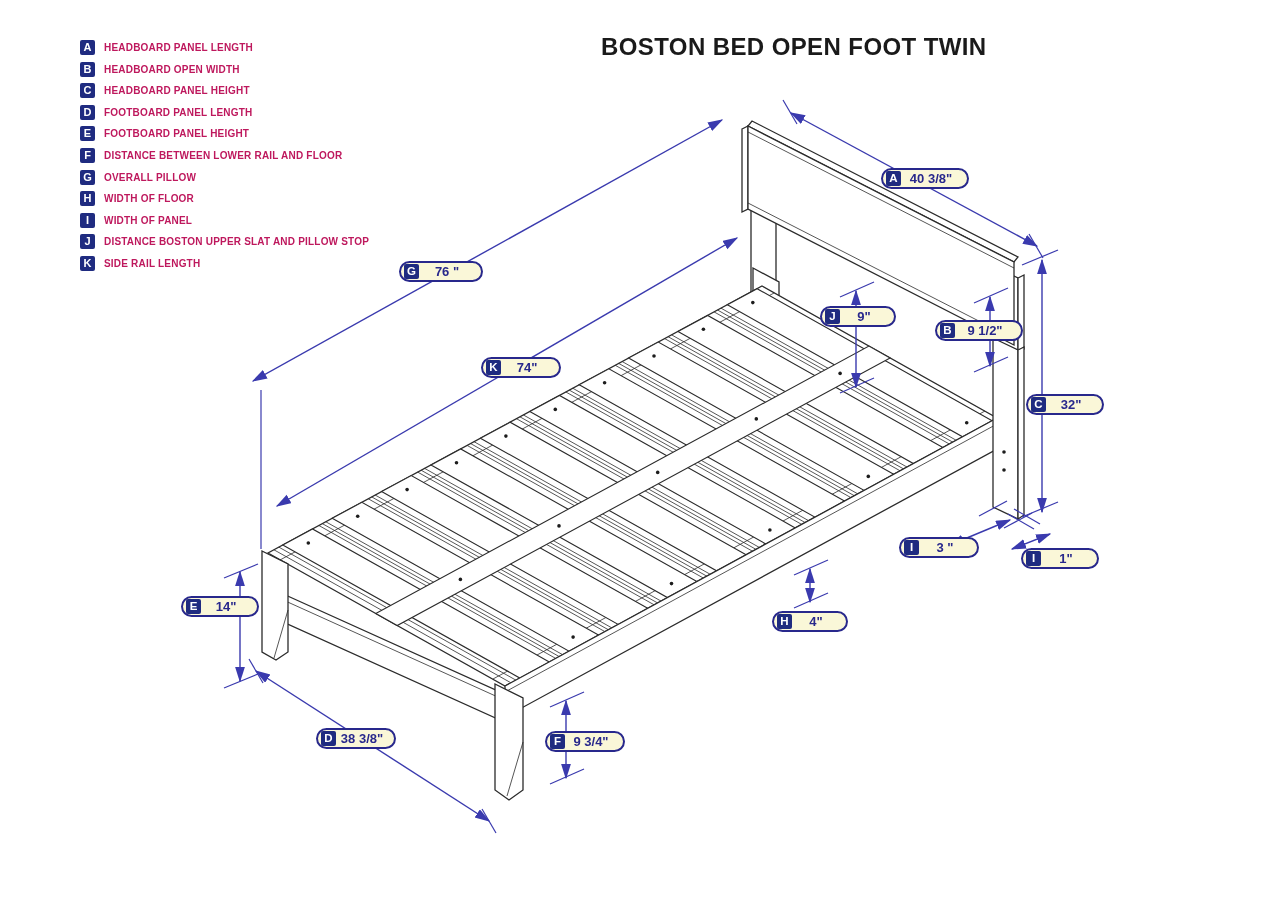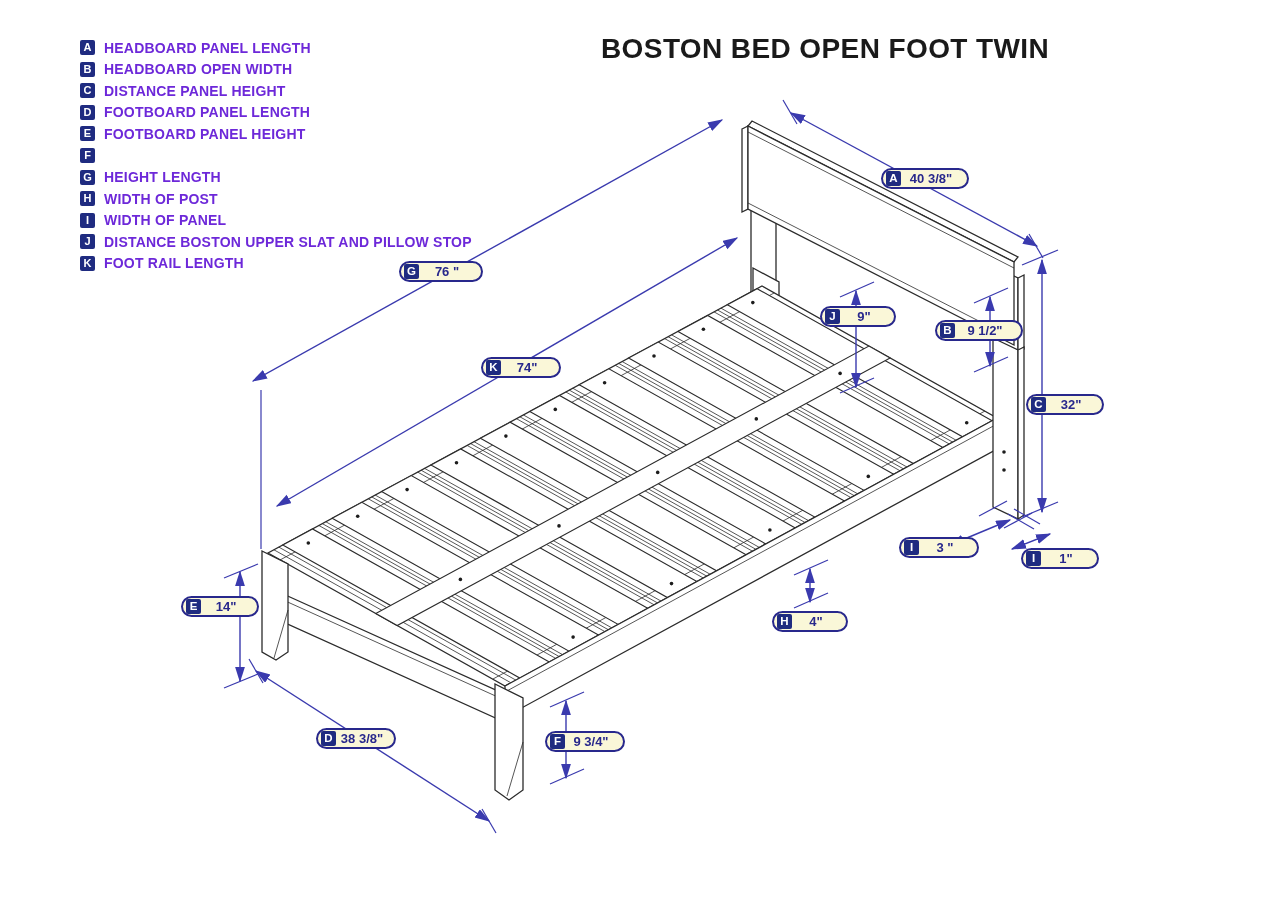--- a/index.html
+++ b/index.html
@@ -1,25 +1,25 @@
 <!DOCTYPE html>
 <html><head>
 <meta charset="utf-8">
 <style>
   html,body{margin:0;padding:0;background:#fff;}
   #page{position:relative;width:1280px;height:897px;background:#ffffff;overflow:hidden;
         font-family:"Liberation Sans",sans-serif;}
-  .title{position:absolute;left:601px;top:33px;font-size:28px;font-weight:800;
+  .title{position:absolute;left:601px;top:33px;font-size:24px;font-weight:800;
          color:#1a1a1a;letter-spacing:0.4px;white-space:nowrap;}
   
   .legend{position:absolute;left:80px;top:40px;}
   .lrow{display:flex;align-items:center;height:15px;margin-bottom:6.6px;}
   .lbadge{width:15px;height:15px;background:#1f2b80;color:#fff;font-size:11px;line-height:15px;
           font-weight:700;text-align:center;border-radius:2px;margin-right:9px;flex:0 0 auto;}
-  .ltext{font-size:14px;font-weight:700;color:#6d28d9;letter-spacing:0.2px;white-space:nowrap;}
+  .ltext{font-size:10px;font-weight:700;color:#be185d;letter-spacing:0.2px;white-space:nowrap;}
   
   .pill{position:absolute;display:flex;align-items:center;background:#faf7d8;
         border:2px solid #28288c;border-radius:11px;height:21px;box-sizing:border-box;
         padding:0 6px 0 3px;z-index:5;}
   .pill .badge{width:15px;height:15px;background:#1f2b80;color:#fff;font-size:11.5px;
         line-height:15px;font-weight:700;text-align:center;border-radius:2px;flex:0 0 auto;}
   .pill .val{flex:1;text-align:center;color:#28288c;font-size:13px;font-weight:700;
         padding:0 2px;white-space:nowrap;}
   .fillw{fill:#ffffff;stroke:#2b2b2b;stroke-width:1.3;}
   .slat{fill:#ffffff;stroke:#2b2b2b;stroke-width:1.1;}
@@ -39,52 +39,53 @@
     <div class="lrow">
         <span class="lbadge">A</span>
         <span class="ltext">HEADBOARD PANEL LENGTH</span>
       </div>
     <div class="lrow">
         <span class="lbadge">B</span>
         <span class="ltext">HEADBOARD OPEN WIDTH</span>
       </div>
     <div class="lrow">
         <span class="lbadge">C</span>
-        <span class="ltext">DISTANCE PANEL HEIGHT</span>
+        <span class="ltext">HEADBOARD PANEL HEIGHT</span>
       </div>
     <div class="lrow">
         <span class="lbadge">D</span>
         <span class="ltext">FOOTBOARD PANEL LENGTH</span>
       </div>
     <div class="lrow">
         <span class="lbadge">E</span>
         <span class="ltext">FOOTBOARD PANEL HEIGHT</span>
       </div>
     <div class="lrow">
         <span class="lbadge">F</span>
+        <span class="ltext">DISTANCE BETWEEN LOWER RAIL AND FLOOR</span>
       </div>
     <div class="lrow">
         <span class="lbadge">G</span>
-        <span class="ltext">HEIGHT LENGTH</span>
+        <span class="ltext">OVERALL PILLOW</span>
       </div>
     <div class="lrow">
         <span class="lbadge">H</span>
-        <span class="ltext">WIDTH OF POST</span>
+        <span class="ltext">WIDTH OF FLOOR</span>
       </div>
     <div class="lrow">
         <span class="lbadge">I</span>
         <span class="ltext">WIDTH OF PANEL</span>
       </div>
     <div class="lrow">
         <span class="lbadge">J</span>
         <span class="ltext">DISTANCE BOSTON UPPER SLAT AND PILLOW STOP</span>
       </div>
     <div class="lrow">
         <span class="lbadge">K</span>
-        <span class="ltext">FOOT RAIL LENGTH</span>
+        <span class="ltext">SIDE RAIL LENGTH</span>
       </div>
   </div>
 
   <svg id="bed-svg" width="1280" height="897" viewBox="0 0 1280 897" style="position:absolute;left:0;top:0;">
     <defs>
       <marker id="mEnd" markerWidth="11" markerHeight="8" refX="10" refY="3.5" orient="auto">
         <path d="M0,0 L11,3.5 L0,7 z" fill="#3a3aae"></path>
       </marker>
       <marker id="mStart" markerWidth="11" markerHeight="8" refX="10" refY="3.5" orient="auto-start-reverse">
         <path d="M0,0 L11,3.5 L0,7 z" fill="#3a3aae"></path>

